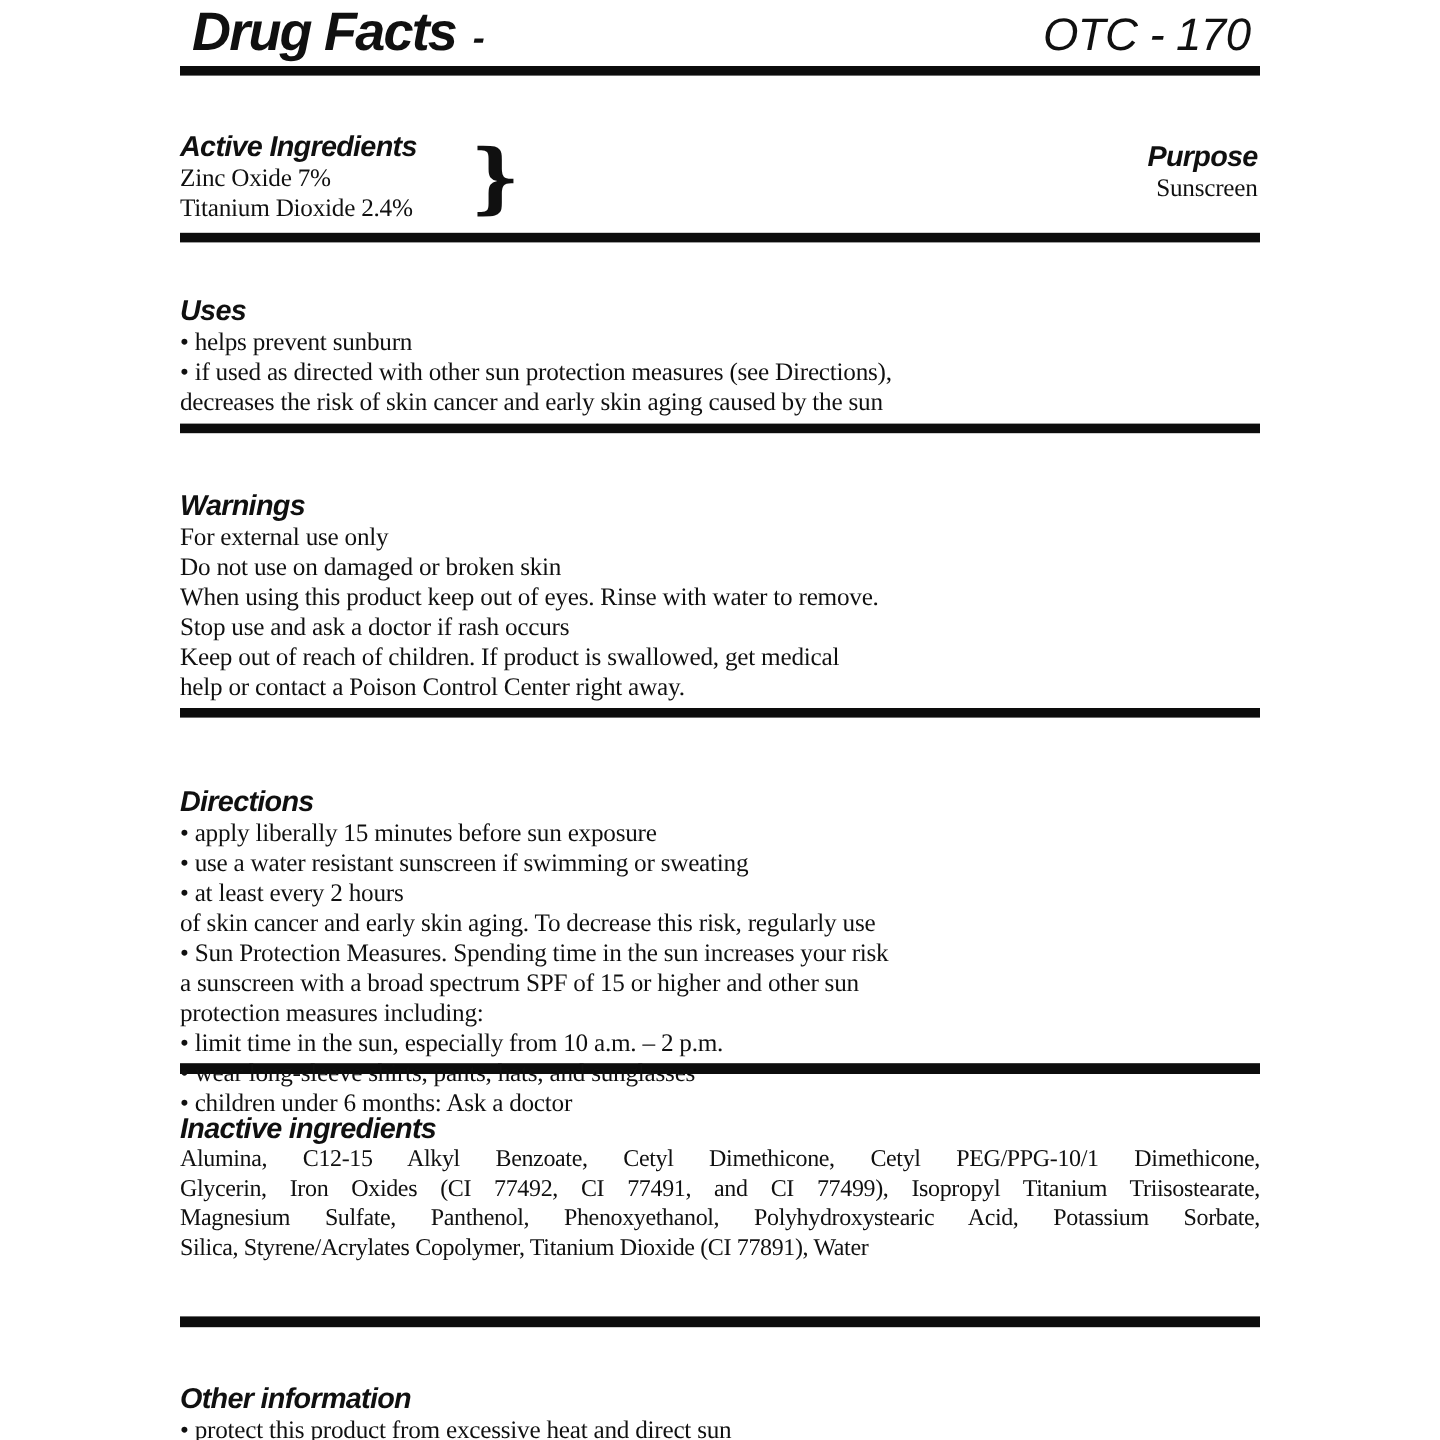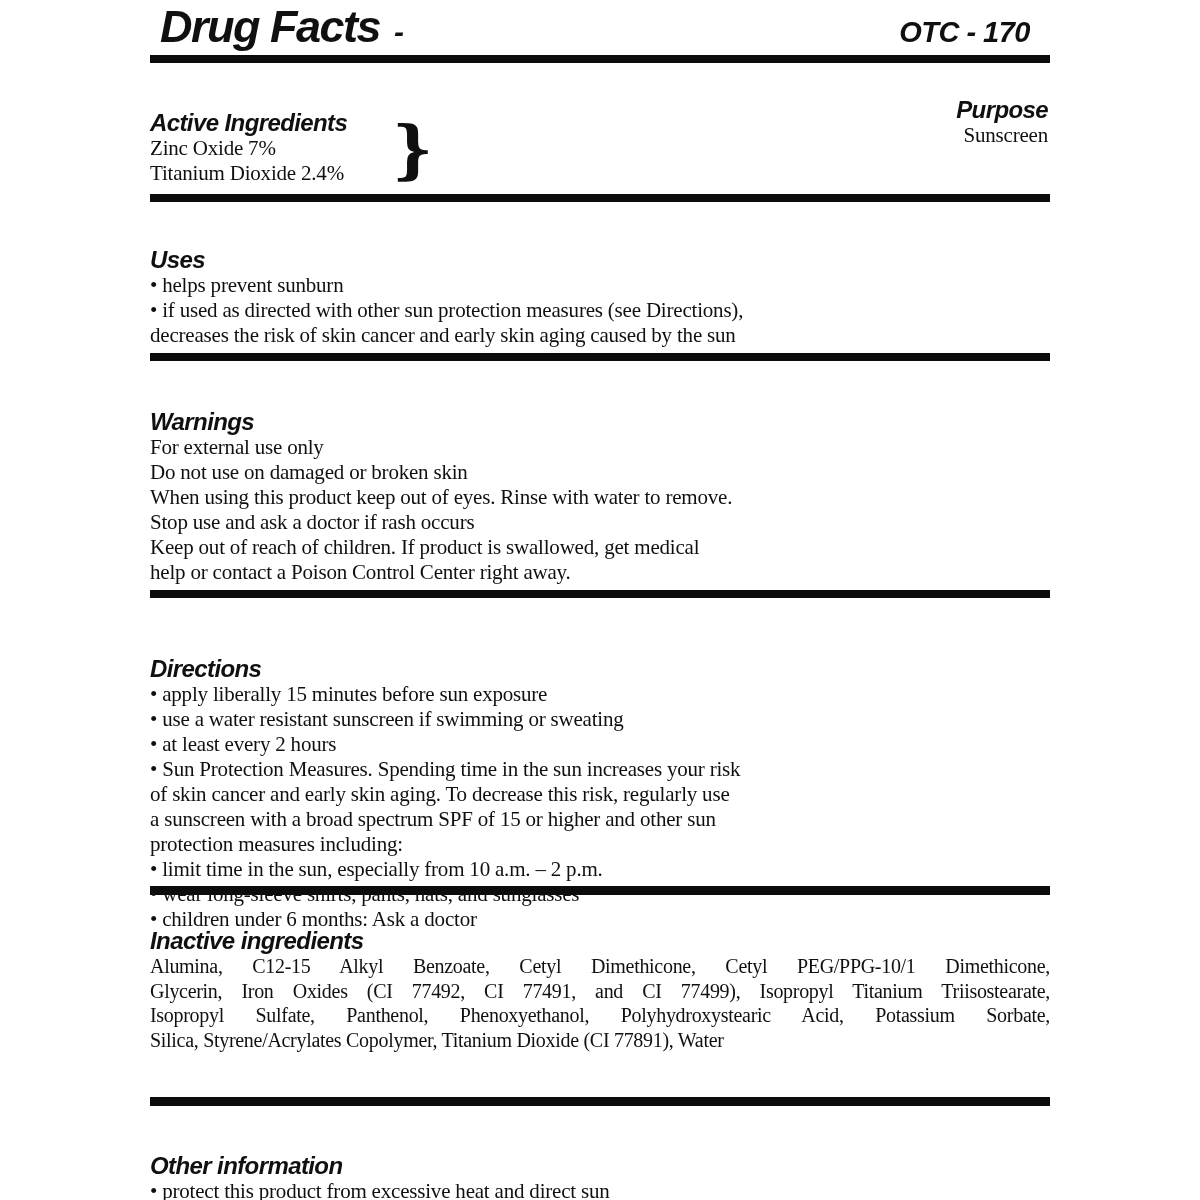--- a/index.html
+++ b/index.html
@@ -44,25 +44,25 @@
     margin: 0 12px 0 14px;
   }
   .hdr .subtitle {
     font-size: 26px;
     font-weight: bold;
     font-style: italic;
     letter-spacing: -0.5px;
   }
   .hdr .otc {
     margin-left: auto;
-    font-size: 29px;
-    font-weight: bold;
+    font-size: 38px;
+    font-weight: normal;
     font-style: italic;
     letter-spacing: -0.5px;
-    margin-right: 20px;
+    margin-right: 8px;
   }
 
   section { box-sizing: border-box; position: relative; margin-top: 32px; }
   h2 {
     margin: 0;
     font-size: 24px;
     line-height: 27px;
     font-weight: bold;
     font-style: italic;
     letter-spacing: -0.6px;
@@ -87,21 +87,21 @@
     left: 242px;
     top: 22px;
     font-family: "DejaVu Serif", serif;
     font-size: 64px;
     font-weight: bold;
     line-height: 1;
   }
   .sec-active .purpose {
     position: absolute;
     right: 2px;
-    top: 1px;
+    top: 22px;
     text-align: right;
   }
 
   .sec-inactive .line {
     font-size: 20px;
     line-height: 24.5px;
     letter-spacing: -0.3px;
   }
   .sec-inactive .jline { text-align: justify; text-align-last: justify; }
 </style>
@@ -151,36 +151,36 @@
       <div class="line">help or contact a Poison Control Center right away.</div>
     </section>
 
     <div class="bar"></div>
 
     <section class="sec-directions">
       <h2>Directions</h2>
       <div class="line">• apply liberally 15 minutes before sun exposure</div>
       <div class="line">• use a water resistant sunscreen if swimming or sweating</div>
       <div class="line">• at least every 2 hours</div>
+      <div class="line">of skin cancer and early skin aging. To decrease this risk, regularly use</div>
       <div class="line">• Sun Protection Measures. Spending time in the sun increases your risk</div>
-      <div class="line">of skin cancer and early skin aging. To decrease this risk, regularly use</div>
       <div class="line">a sunscreen with a broad spectrum SPF of 15 or higher and other sun</div>
       <div class="line">protection measures including:</div>
       <div class="line">• limit time in the sun, especially from 10 a.m. – 2 p.m.</div>
       <div class="line">• wear long-sleeve shirts, pants, hats, and sunglasses</div>
       <div class="line">• children under 6 months: Ask a doctor</div>
     </section>
 
     <div class="bar thick"></div>
 
     <section class="sec-inactive">
       <h2>Inactive ingredients</h2>
       <div class="line jline">Alumina, C12-15 Alkyl Benzoate, Cetyl Dimethicone, Cetyl PEG/PPG-10/1 Dimethicone,</div>
       <div class="line jline">Glycerin, Iron Oxides (CI 77492, CI 77491, and CI 77499), Isopropyl Titanium Triisostearate,</div>
-      <div class="line jline">Isopropyl Sulfate, Panthenol, Phenoxyethanol, Polyhydroxystearic Acid, Potassium Sorbate,</div>
+      <div class="line jline">Magnesium Sulfate, Panthenol, Phenoxyethanol, Polyhydroxystearic Acid, Potassium Sorbate,</div>
       <div class="line">Silica, Styrene/Acrylates Copolymer, Titanium Dioxide (CI 77891), Water</div>
     </section>
 
     <div class="bar thick"></div>
 
     <section class="sec-other">
       <h2>Other information</h2>
       <div class="line">• protect this product from excessive heat and direct sun</div>
     </section>
 

